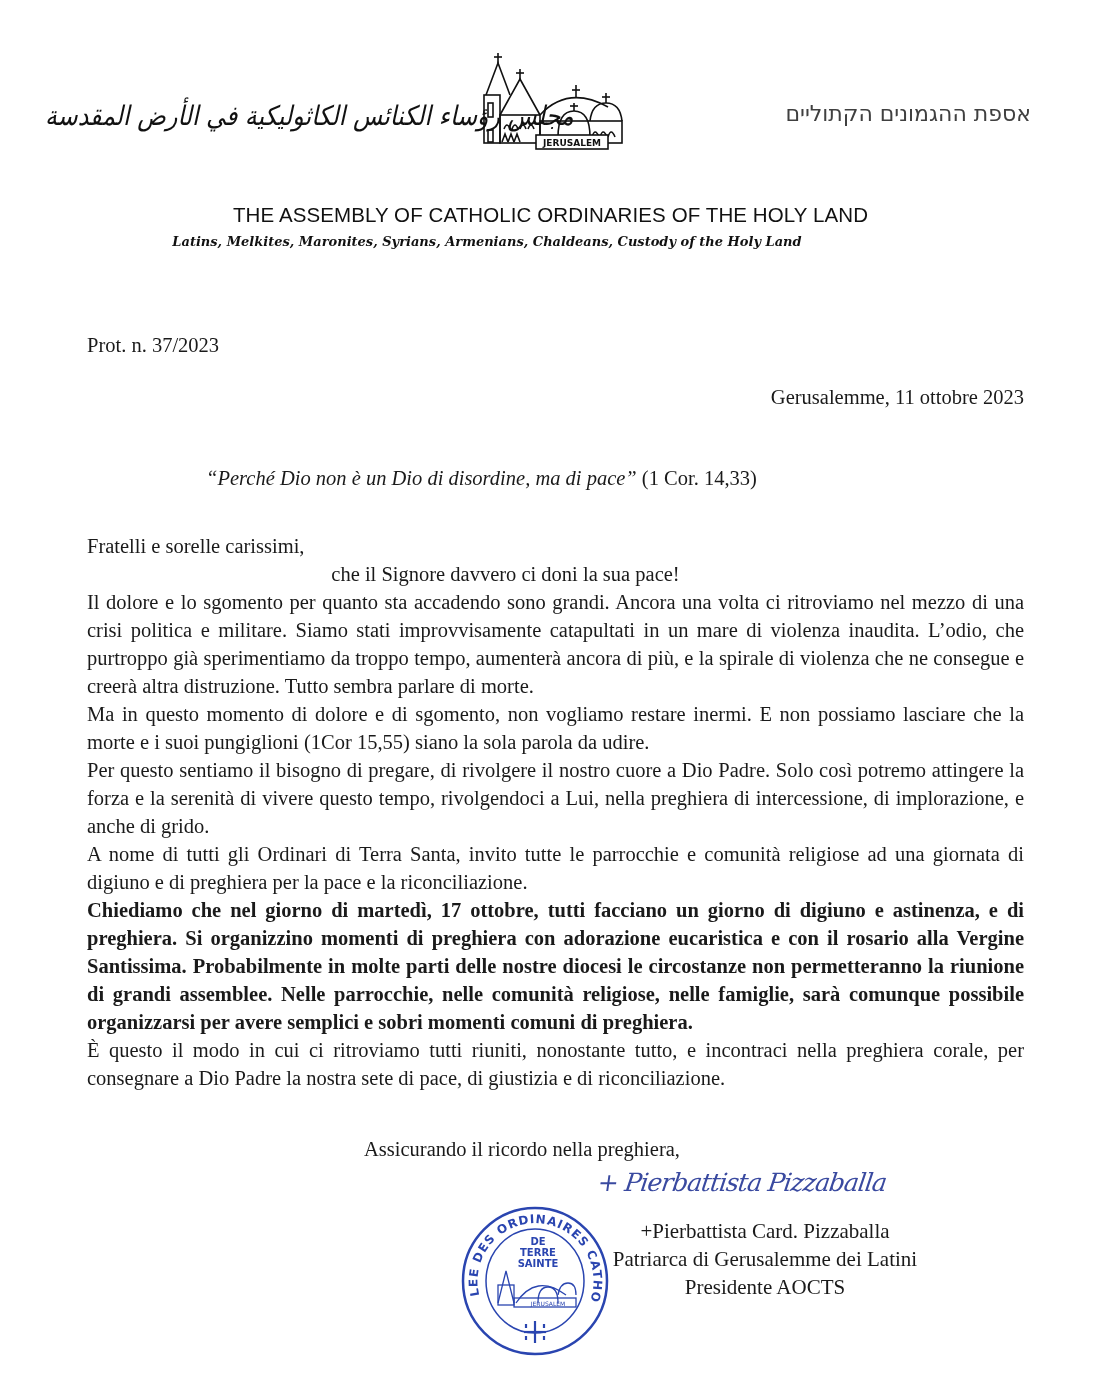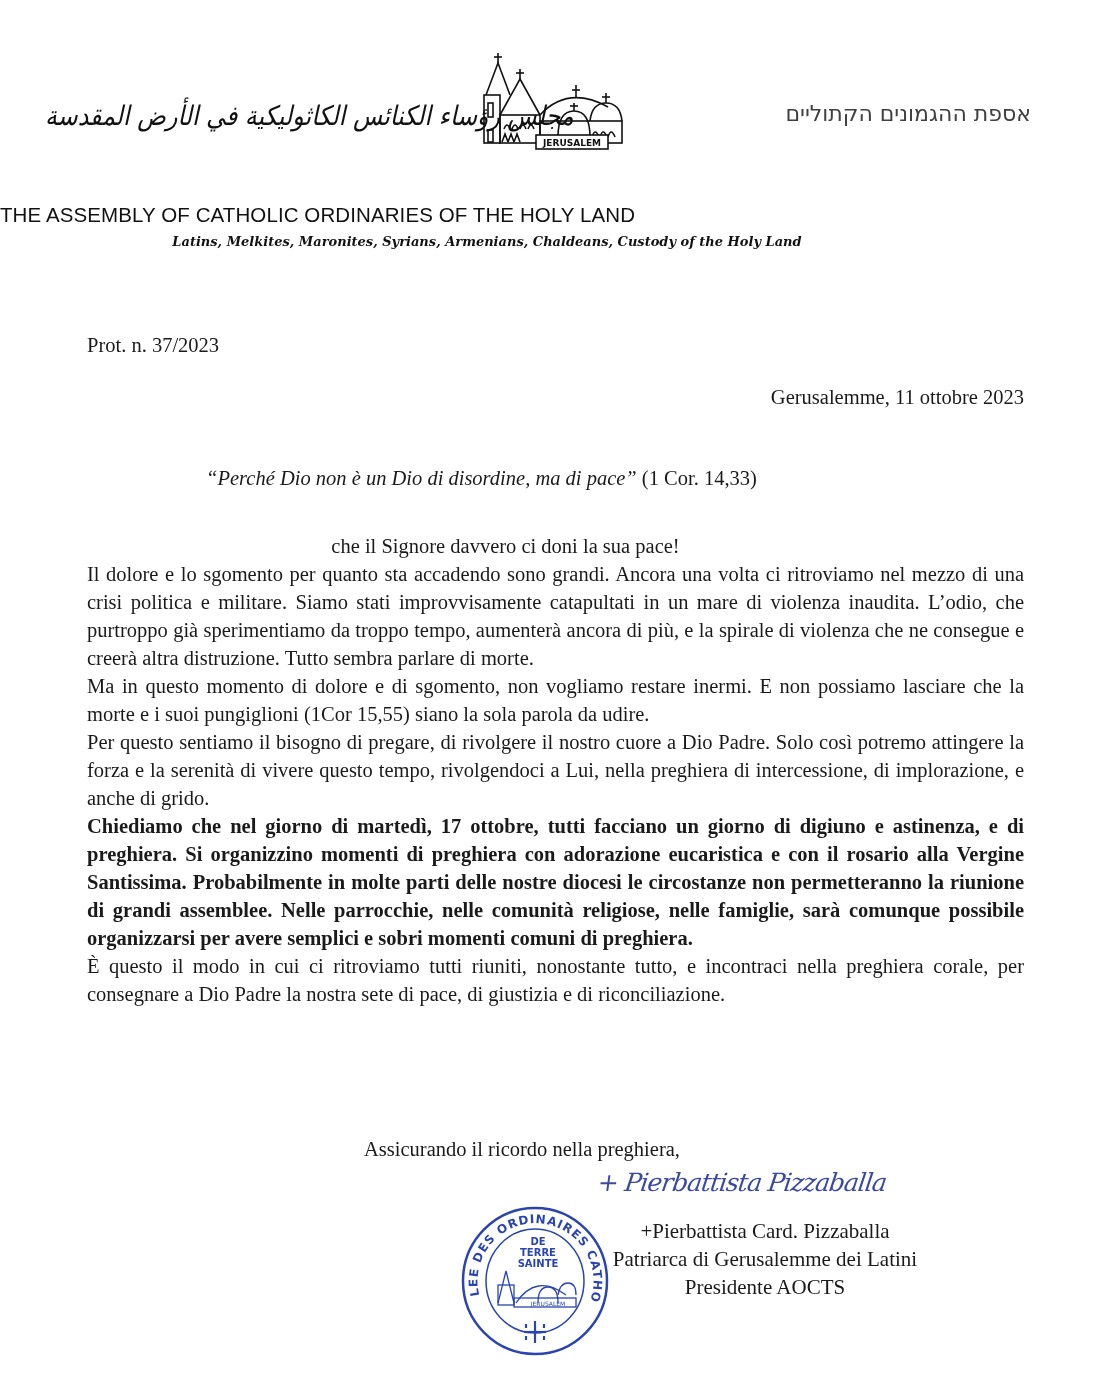--- a/index.html
+++ b/index.html
@@ -13,21 +13,21 @@
     left:45px; top:100px; font-size:27px; direction:rtl; white-space:nowrap;
     font-family:"DejaVu Sans", sans-serif; font-style:italic; letter-spacing:-1px;
     transform:scaleX(0.88); transform-origin:left center; color:#111;
   }
   #logo { left:478px; top:45px; width:150px; height:105px; }
   #hebrew-title {
     right:70px; top:96px; text-align:right; direction:rtl;
     font-family:"DejaVu Sans", sans-serif; font-size:22px; line-height:36px; color:#404040;
   }
   #org-name {
-    left:0; width:1101px; top:203px; text-align:left;
+    left:0; width:1101px; top:203px; text-align:center;
     font-family:"Liberation Sans", sans-serif; font-size:20.5px; letter-spacing:0.1px; color:#111;
   }
   #org-rites {
     left:0; width:974px; top:234px; text-align:center;
     font-family:"DejaVu Serif", serif; font-style:italic; font-weight:bold;
     font-size:13px; color:#111;
   }
   
   .txt { font-size:20.5px; line-height:28px; }
   #prot { left:87px; top:331px; }
@@ -95,24 +95,26 @@
 <div id="org-rites" class="abs">Latins, Melkites, Maronites, Syrians, Armenians, Chaldeans, Custody of the Holy Land</div>
 
 <div id="prot" class="abs txt">Prot. n. 37/2023</div>
 <div id="date" class="abs txt">Gerusalemme, 11 ottobre 2023</div>
 
 <div id="epigraph" class="abs txt">
   <span class="q">“Perché Dio non è un Dio di disordine, ma di pace”</span><span> (1 Cor. 14,33)</span>
 </div>
 
 <div id="body" class="abs txt">
+  <p>Fratelli e sorelle carissimi,</p>
   <p class="center">che il Signore davvero ci doni la sua pace!</p>
   <p>Il dolore e lo sgomento per quanto sta accadendo sono grandi. Ancora una volta ci ritroviamo nel mezzo di una crisi politica e militare. Siamo stati improvvisamente catapultati in un mare di violenza inaudita. L’odio, che purtroppo già sperimentiamo da troppo tempo, aumenterà ancora di più, e la spirale di violenza che ne consegue e creerà altra distruzione. Tutto sembra parlare di morte.</p>
   <p>Ma in questo momento di dolore e di sgomento, non vogliamo restare inermi. E non possiamo lasciare che la morte e i suoi pungiglioni (1Cor 15,55) siano la sola parola da udire.</p>
   <p>Per questo sentiamo il bisogno di pregare, di rivolgere il nostro cuore a Dio Padre. Solo così potremo attingere la forza e la serenità di vivere questo tempo, rivolgendoci a Lui, nella preghiera di intercessione, di implorazione, e anche di grido.</p>
+  <p>A nome di tutti gli Ordinari di Terra Santa, invito tutte le parrocchie e comunità religiose ad una giornata di digiuno e di preghiera per la pace e la riconciliazione.</p>
   <p class="bold">Chiediamo che nel giorno di martedì, 17 ottobre, tutti facciano un giorno di digiuno e astinenza, e di preghiera. Si organizzino momenti di preghiera con adorazione eucaristica e con il rosario alla Vergine Santissima. Probabilmente in molte parti delle nostre diocesi le circostanze non permetteranno la riunione di grandi assemblee. Nelle parrocchie, nelle comunità religiose, nelle famiglie, sarà comunque possibile organizzarsi per avere semplici e sobri momenti comuni di preghiera.</p>
   <p>È questo il modo in cui ci ritroviamo tutti riuniti, nonostante tutto, e incontraci nella preghiera corale, per consegnare a Dio Padre la nostra sete di pace, di giustizia e di riconciliazione.</p>
 </div>
 
 <div id="closing" class="abs txt">Assicurando il ricordo nella preghiera,</div>
 <div id="signature" class="abs">+ Pierbattista Pizzaballa</div>
 
 <div id="signer" class="abs">
   <div>+Pierbattista Card. Pizzaballa</div>
   <div>Patriarca di Gerusalemme dei Latini</div>

